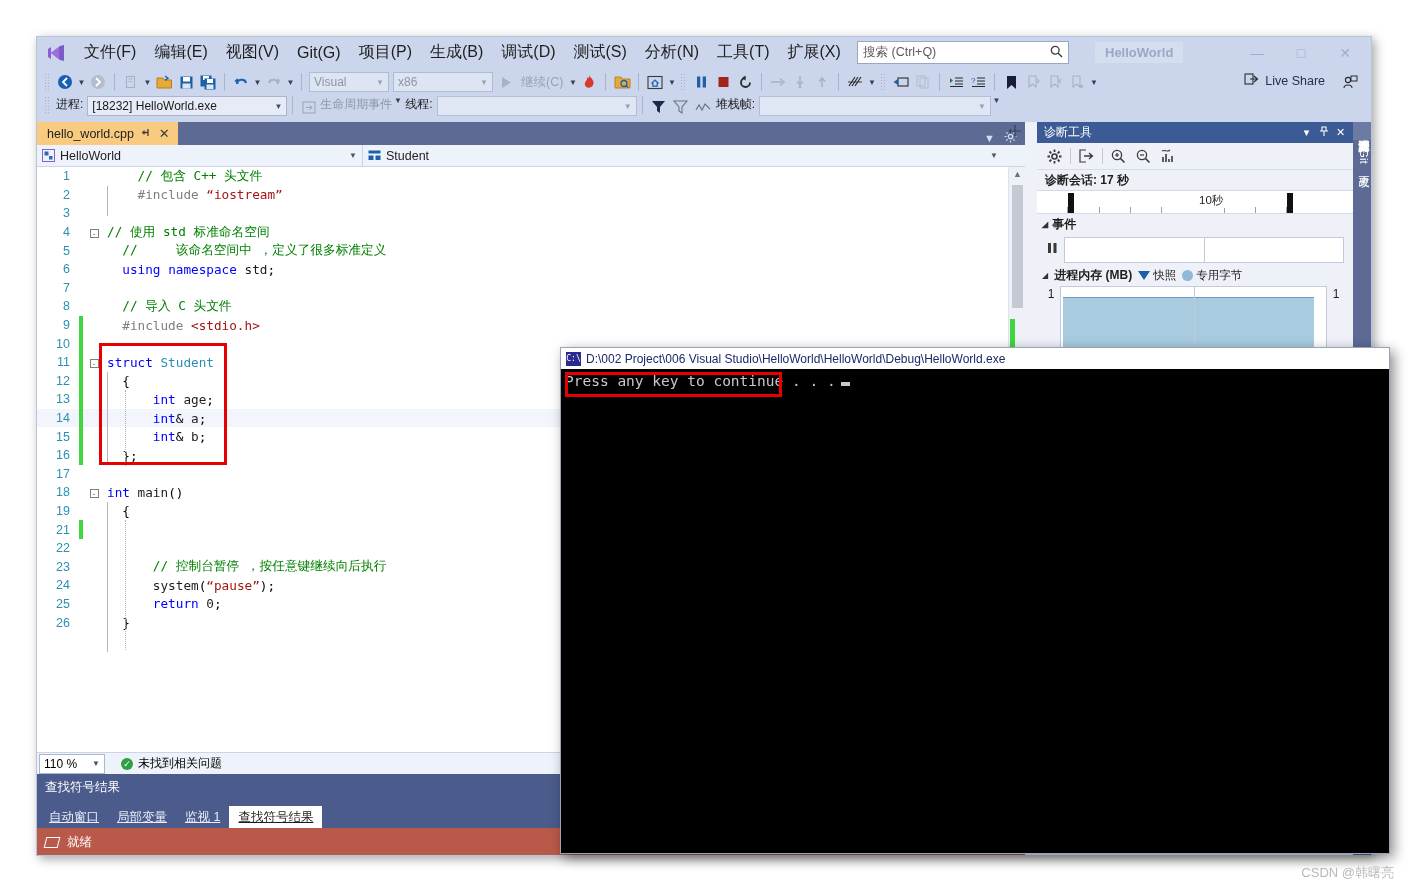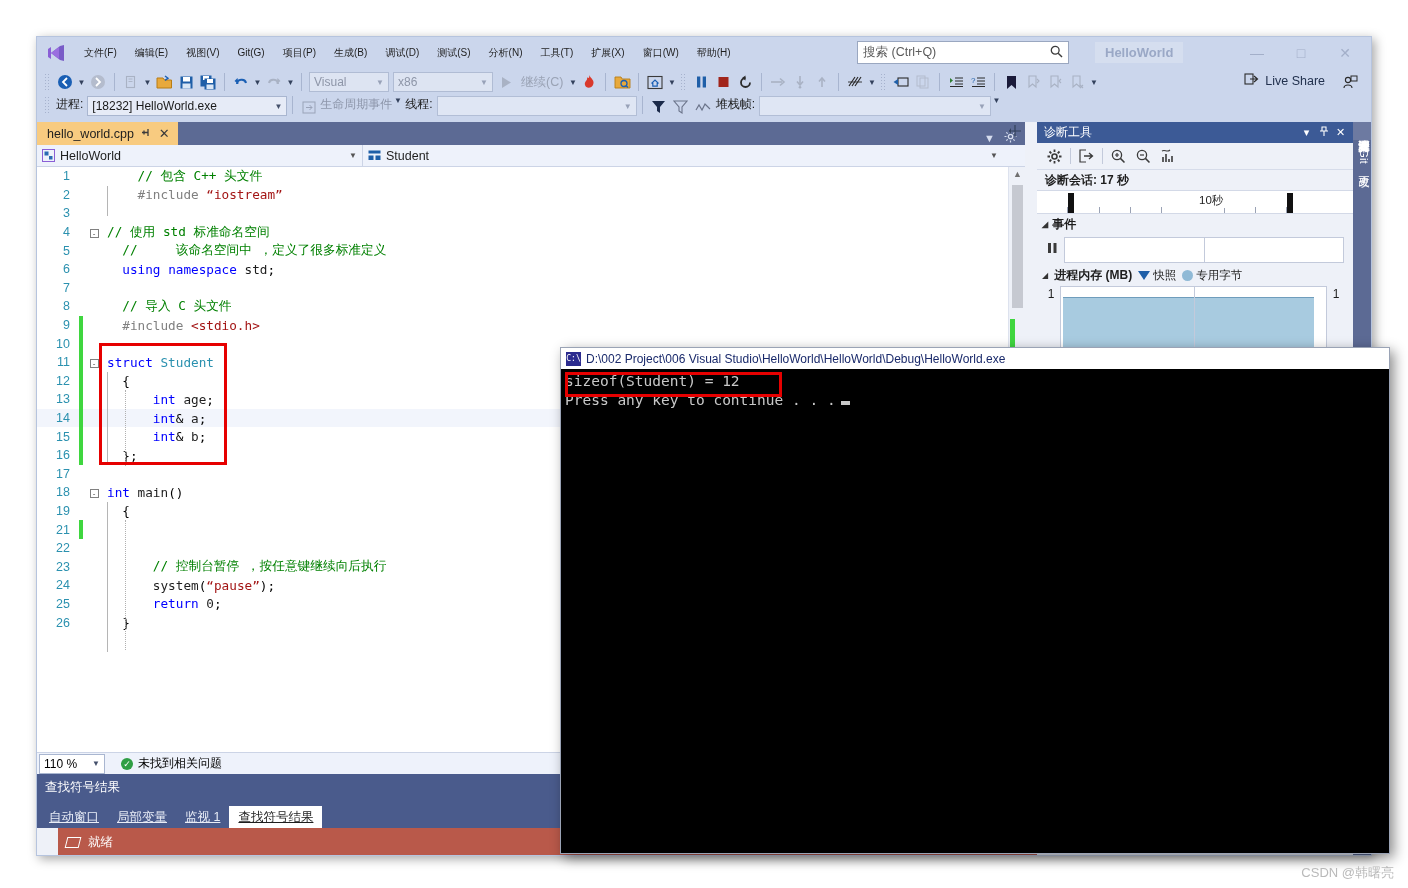--- a/index.html
+++ b/index.html
@@ -33,21 +33,21 @@
     align-items: center;
     padding-left: 6px;
     position: relative;
   }
   .vs-logo {
     width: 26px; height: 22px;
     display: flex; align-items: center; justify-content: center;
     margin-right: 6px;
   }
   .menu-item {
-    font-size: 10px;
+    font-size: 16px;
     color: #1e1e1e;
     padding: 4px 9px;
     white-space: nowrap;
     cursor: default;
   }
   .search-box {
     position: absolute;
     left: 820px; top: 4px;
     width: 212px; height: 23px;
     background: #ffffff;
@@ -288,21 +288,21 @@
     height: 22px; display: flex; align-items: center;
     padding: 0 9px; font-size: 12.5px; color: #e9edf7; text-decoration: underline;
   }
   .bp-tab.active { background: #ffffff; color: #1e1e1e; }
   .statusbar {
     position: absolute; left: 0; top: 706px;
     width: 988px; height: 29px;
     background: #b9594a;
     display: flex; align-items: center;
     padding-left: 8px; gap: 8px;
-    font-size: 12.5px; color: #ffffff; margin-left: 21px;
+    font-size: 12.5px; color: #ffffff;
   }
   .sb-glyph {
     display: inline-block; width: 14px; height: 11px;
     border: 1.5px solid #ffffff; transform: skewX(-14deg);
   }
   
   .diag {
     position: absolute; left: 1000px; top: 0;
     width: 316px; height: 735px;
     background: #eef1f8;
@@ -988,21 +988,20 @@
       </div>
     </div>
   </div>
 
   <div class="console">
     <div class="con-title">
       <span class="con-ico">C:\</span>
       <span>D:\002 Project\006 Visual Studio\HelloWorld\HelloWorld\Debug\HelloWorld.exe</span>
     </div>
     <div class="con-body">
-      <div>sizeof(Student) = 12</div>
       <div>
         <span>Press any key to continue . . .</span><span class="con-cursor"></span>
       </div>
     </div>
     <div class="con-redbox"></div>
   </div>
 
   <div class="watermark">CSDN @韩曙亮</div>
 </div>
 

